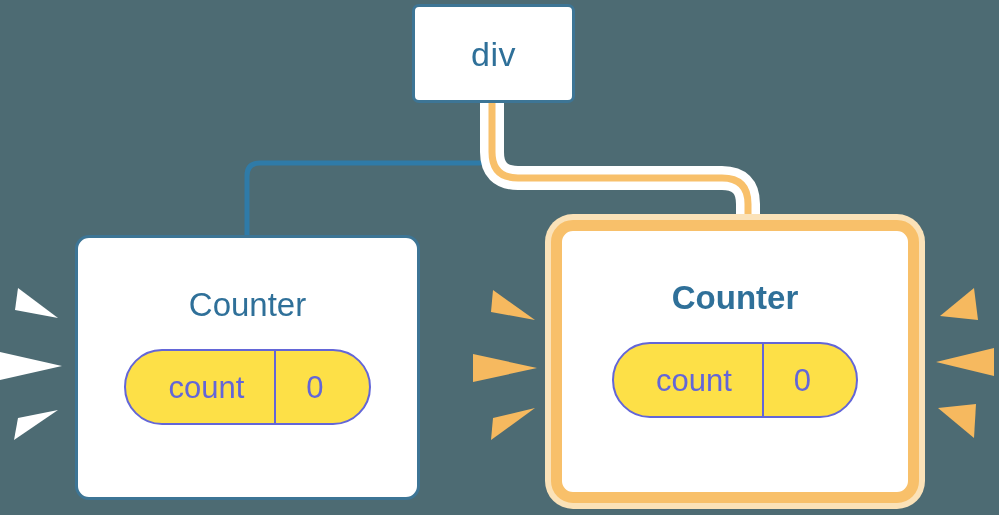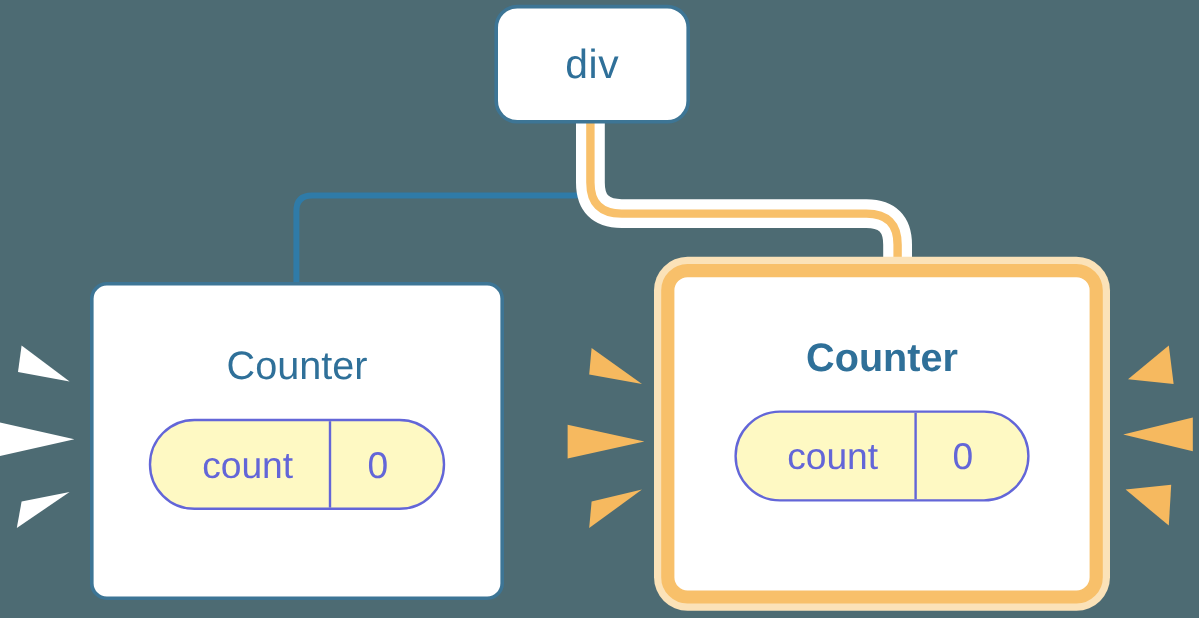--- a/index.html
+++ b/index.html
@@ -35,21 +35,21 @@
     align-items: center;
   }
 
   
   .node-root {
     left: 412px;
     top: 4px;
     width: 163px;
     height: 99px;
     border: 3px solid #3d7595;
-    border-radius: 19px;
+    border-radius: 7px;
     justify-content: center;
   }
   .node-root .node-title {
     font-size: 34px;
     color: #2f7099;
     letter-spacing: 0.5px;
     line-height: 1;
   }
 
   
@@ -102,21 +102,21 @@
 
   
   .pill {
     margin-top: 28px;
     height: 76px;
     border: 2px solid #6366d8;
     border-radius: 38px;
     display: flex;
     align-items: stretch;
     box-sizing: border-box;
-    background: #fef9c3;
+    background: #fde047;
   }
   .pill-left {
     display: flex;
     align-items: center;
     justify-content: center;
     padding: 0 30px 0 42px;
     font-size: 31px;
     color: #6366d8;
     line-height: 1;
   }

